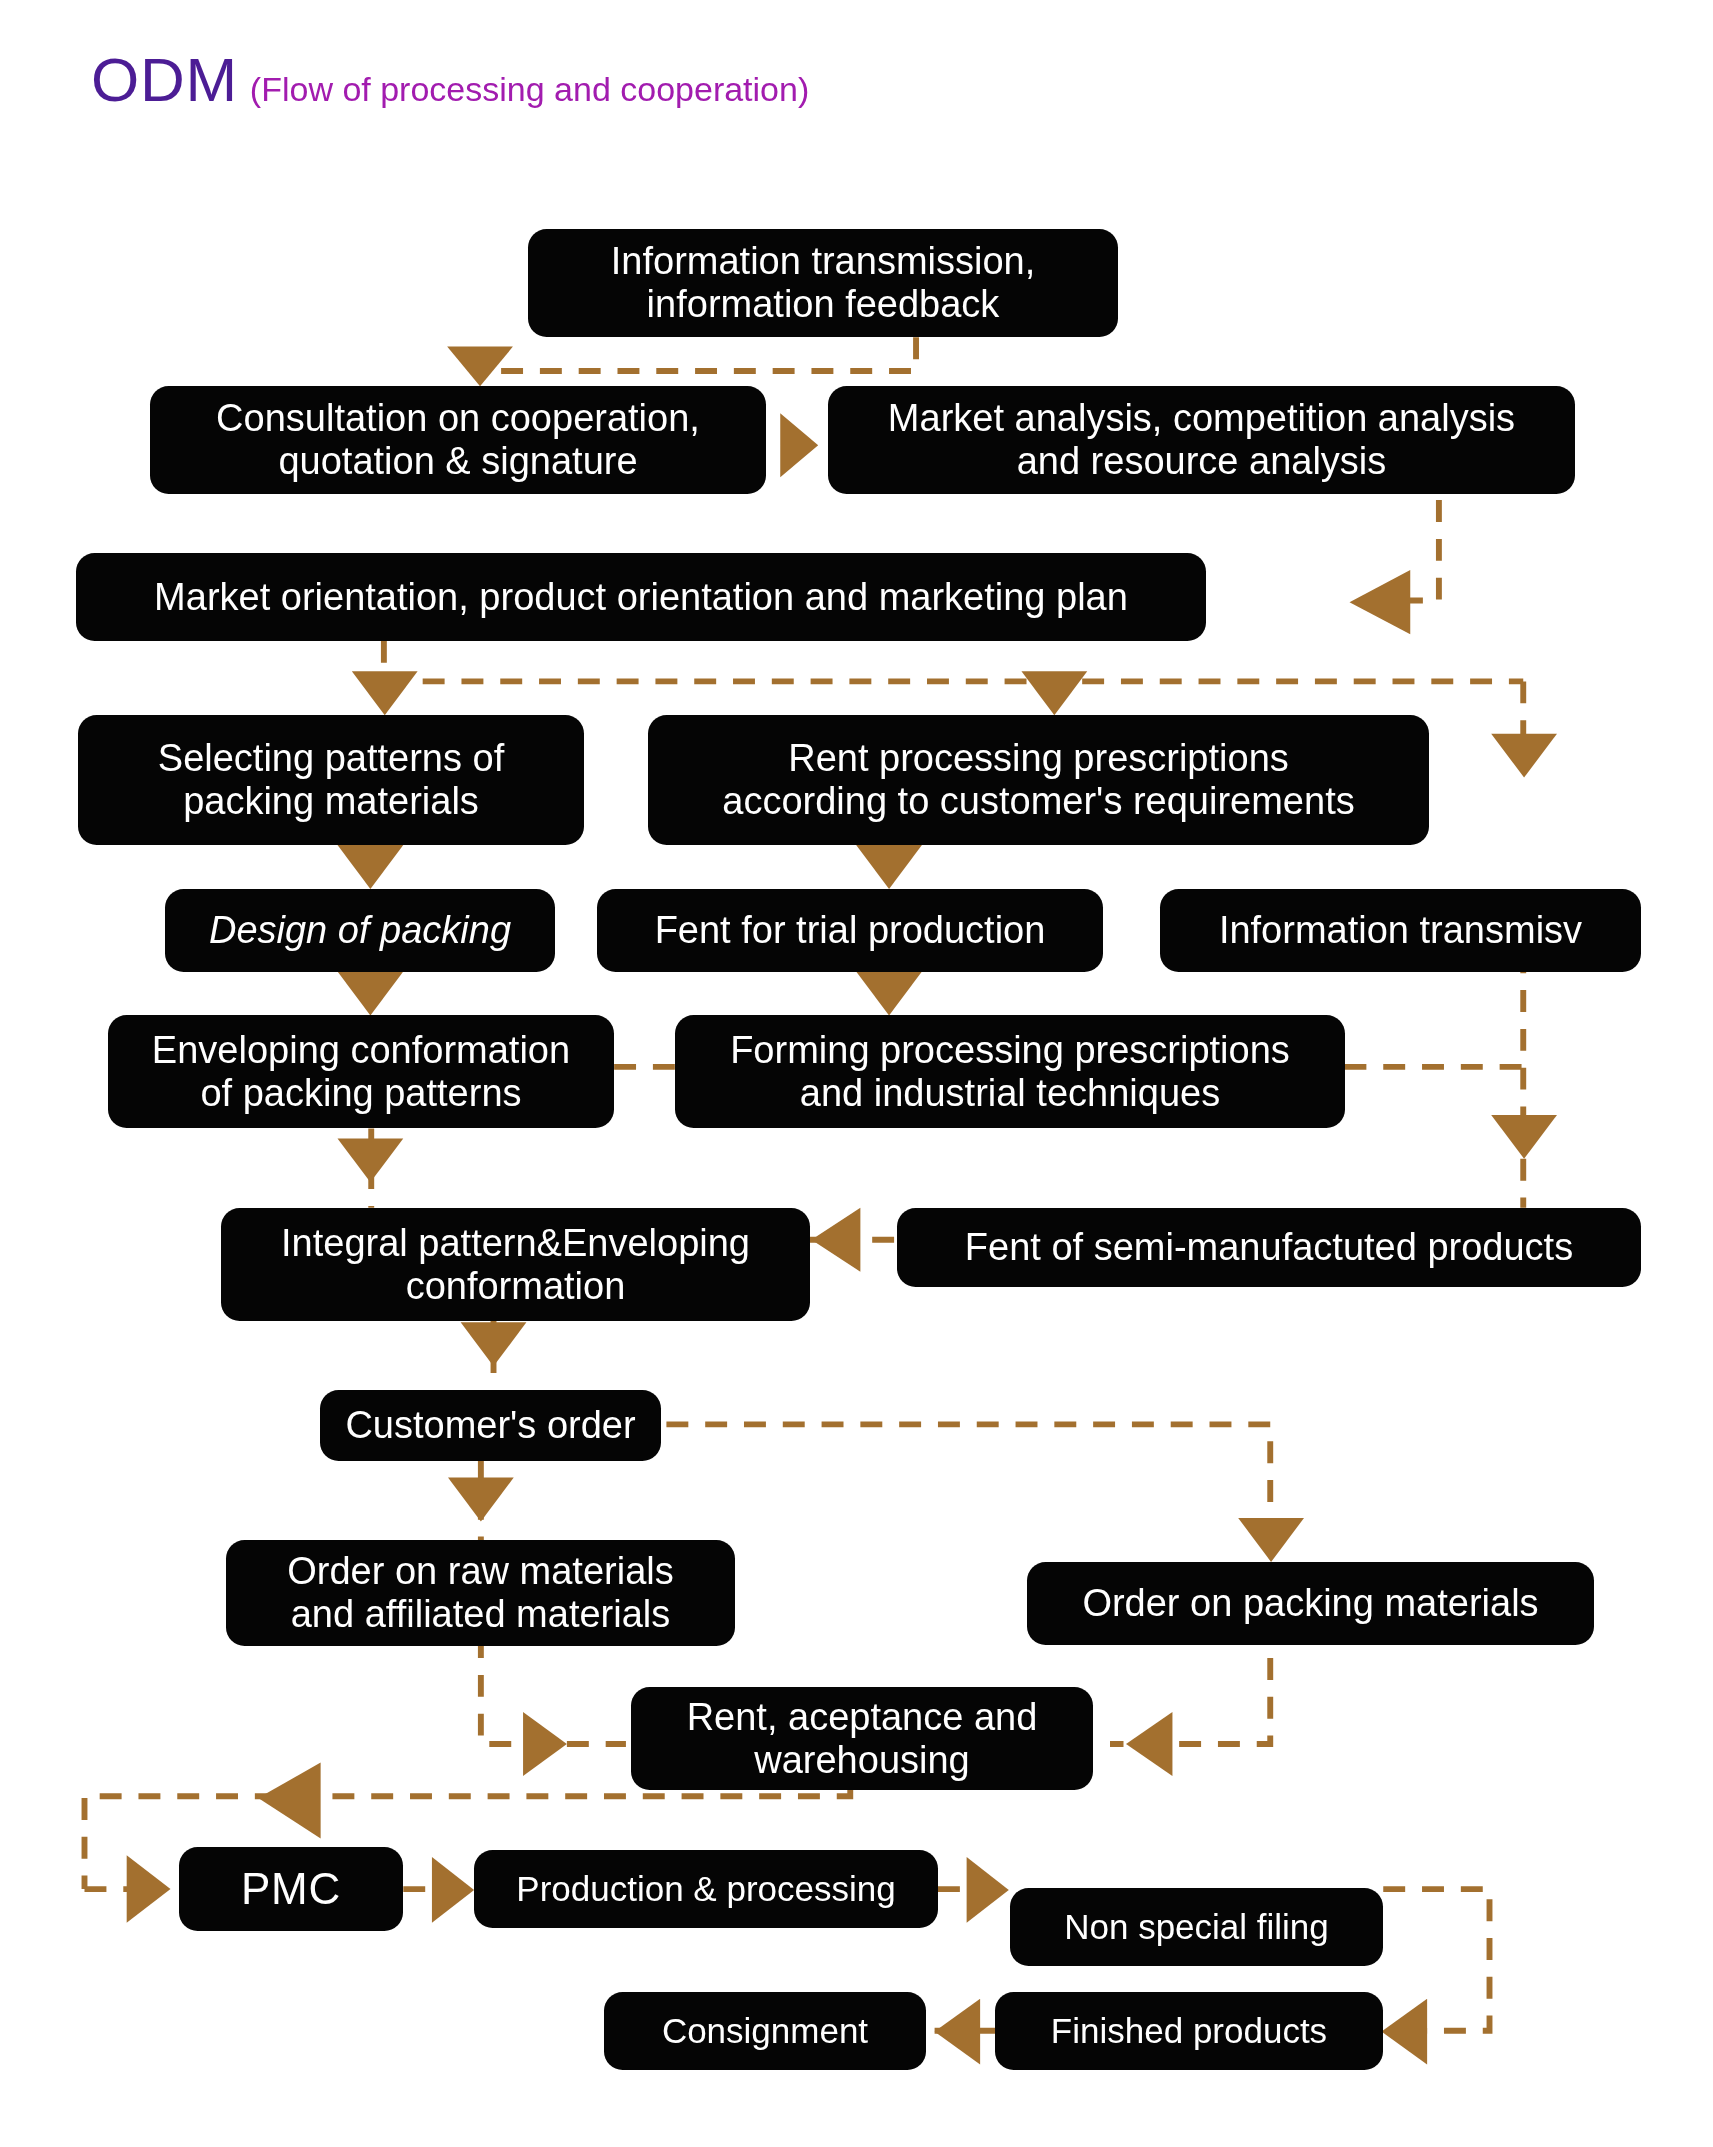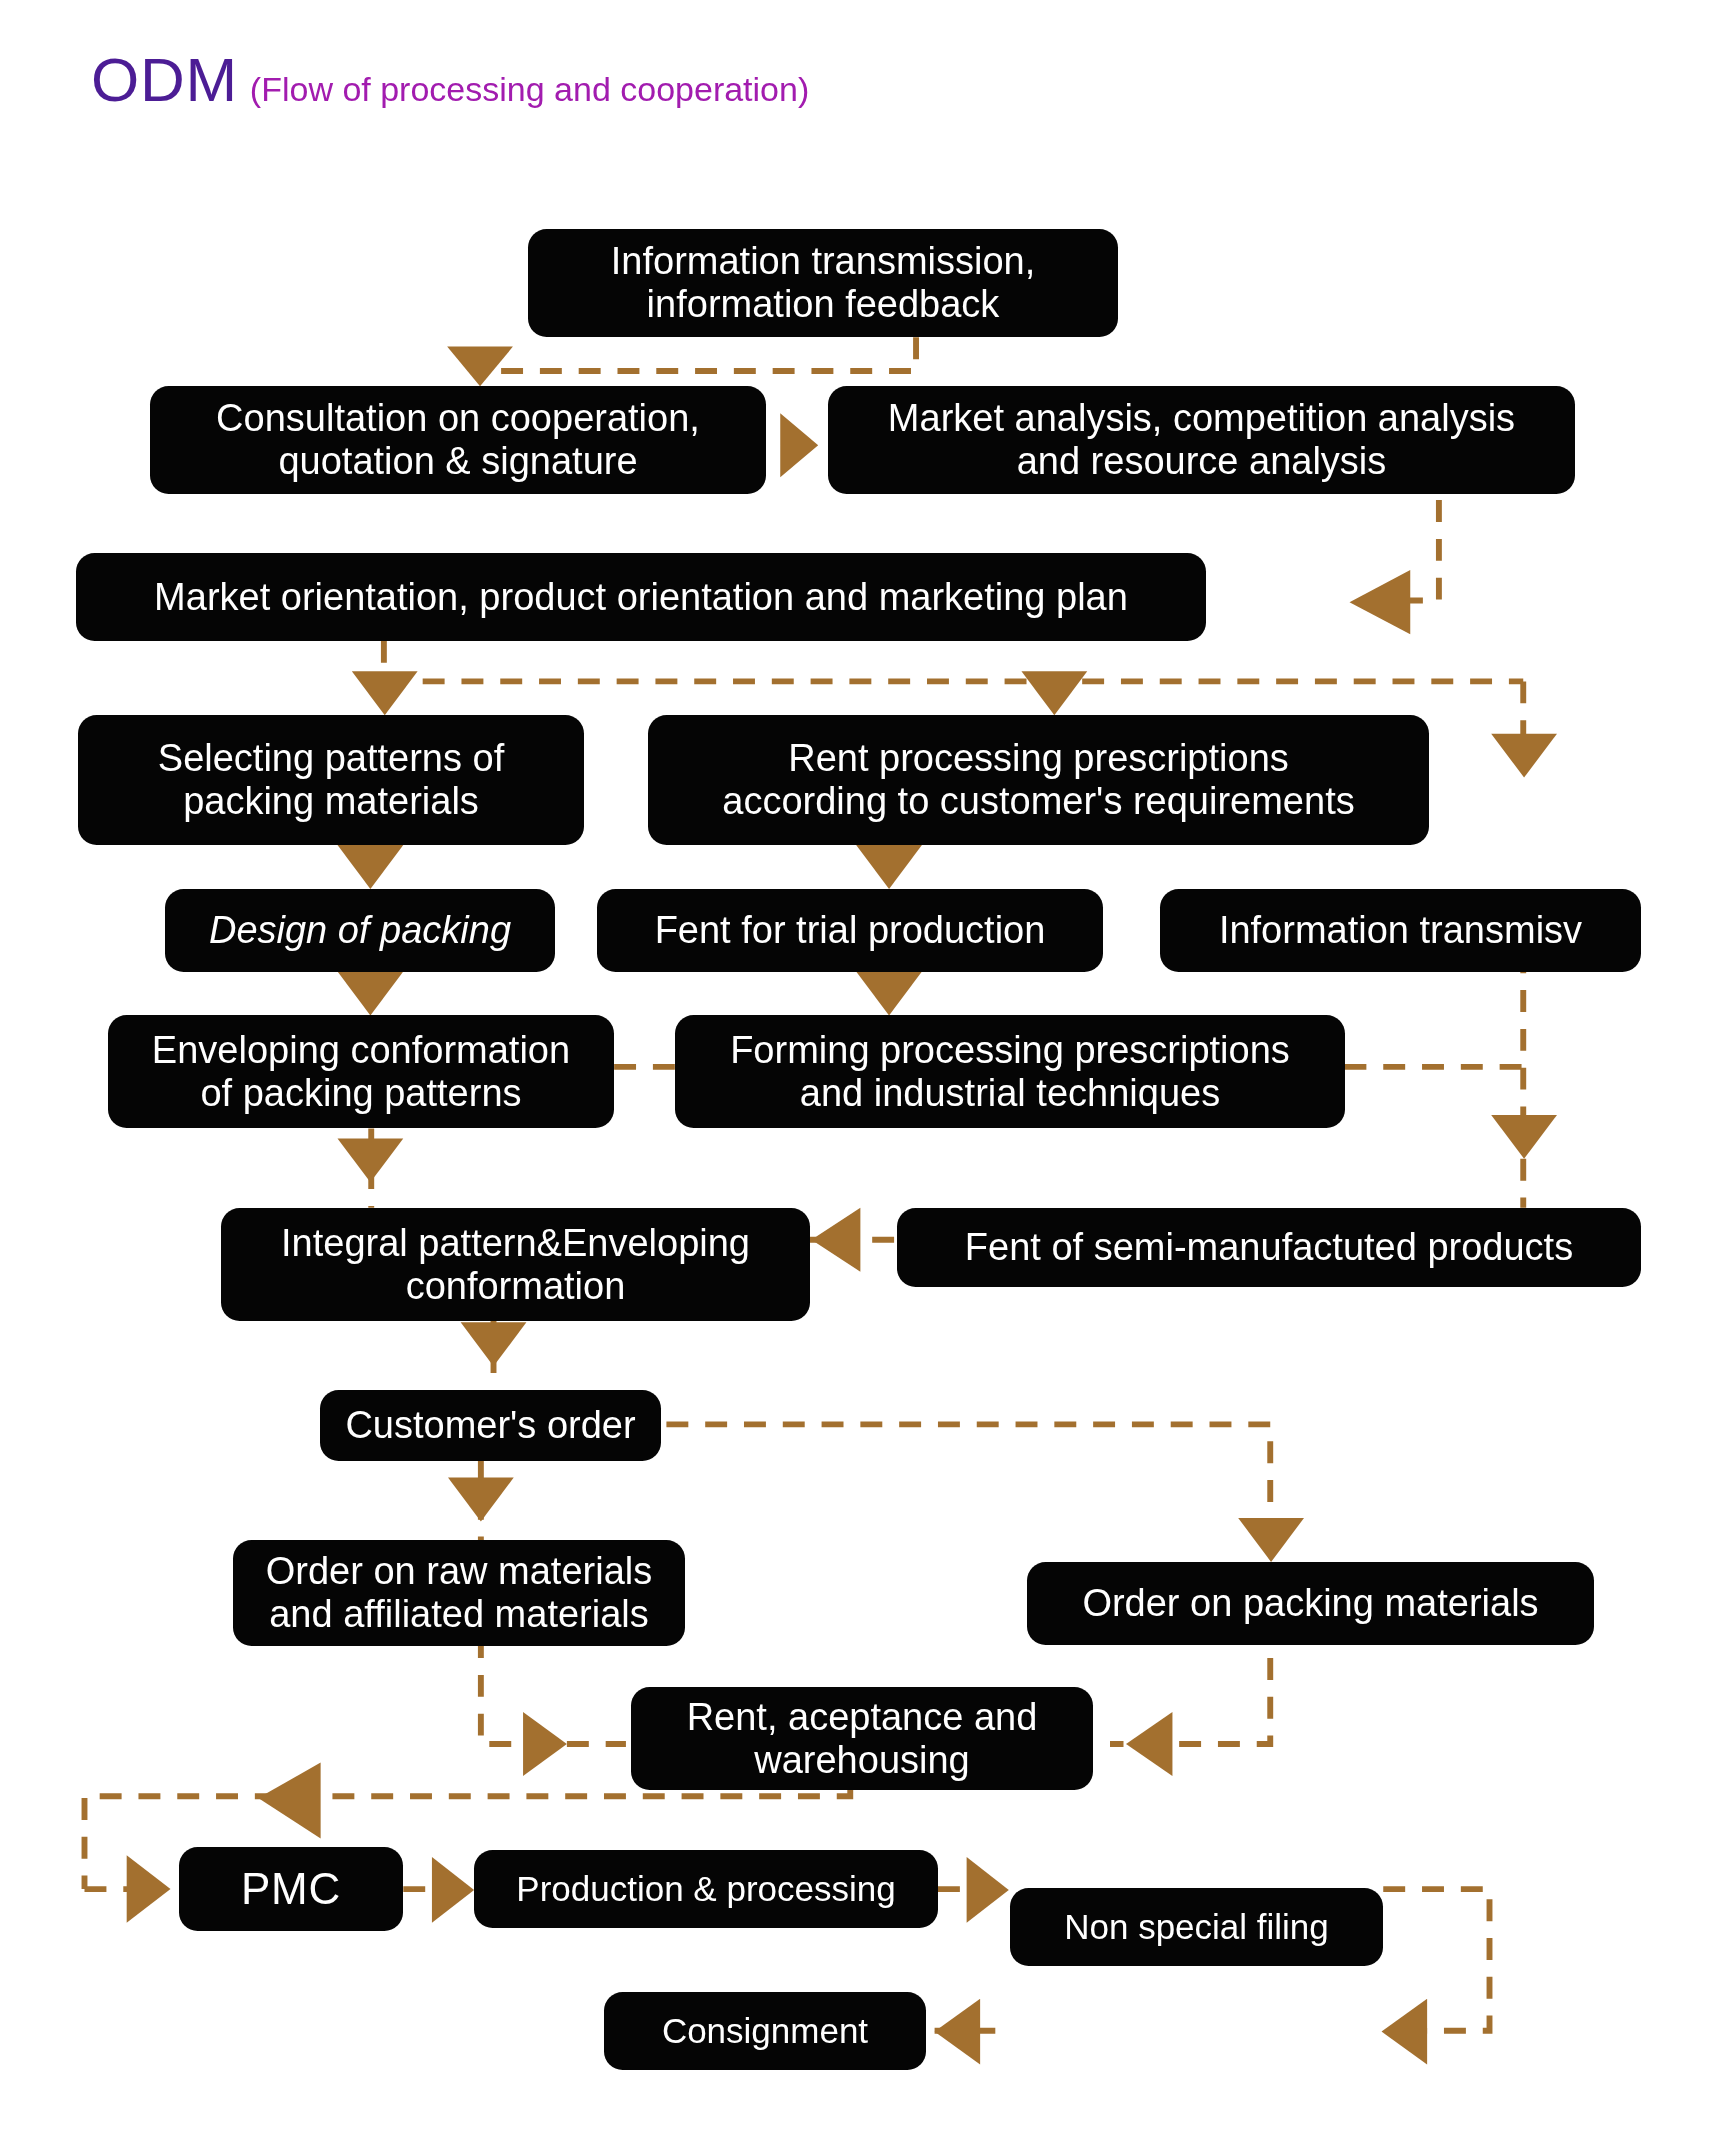--- a/index.html
+++ b/index.html
@@ -198,21 +198,21 @@
   </div>
 
   <div class="node f44" style="left:897px;top:1208px;width:744px;height:79px;">
     <span>Fent of semi-manufactuted products</span>
   </div>
 
   <div class="node f44" style="left:320px;top:1390px;width:341px;height:71px;">
     <span>Customer's order</span>
   </div>
 
-  <div class="node f44" style="left:226px;top:1540px;width:452px;height:106px;margin-left:7px;">
+  <div class="node f44" style="left:226px;top:1540px;width:509px;height:106px;">
     <span>Order on raw materials
 and affiliated materials</span>
   </div>
 
   <div class="node f44" style="left:1027px;top:1562px;width:567px;height:83px;">
     <span>Order on packing materials</span>
   </div>
 
   <div class="node f44" style="left:631px;top:1687px;width:462px;height:103px;">
     <span>Rent, aceptance and
@@ -224,19 +224,22 @@
   </div>
 
   <div class="node f41" style="left:474px;top:1850px;width:464px;height:78px;">
     <span>Production &amp; processing</span>
   </div>
 
   <div class="node f41" style="left:1010px;top:1850px;width:373px;height:78px;margin-top:38px;">
     <span>Non special filing</span>
   </div>
 
+  <div class="node f41" style="left:995px;top:1992px;width:388px;height:78px;">
+    <span>Finished products</span>
+  </div>
 
   <div class="node f41" style="left:604px;top:1992px;width:322px;height:78px;">
     <span>Consignment</span>
   </div>
 
 </div>
 
 
 </body></html>

